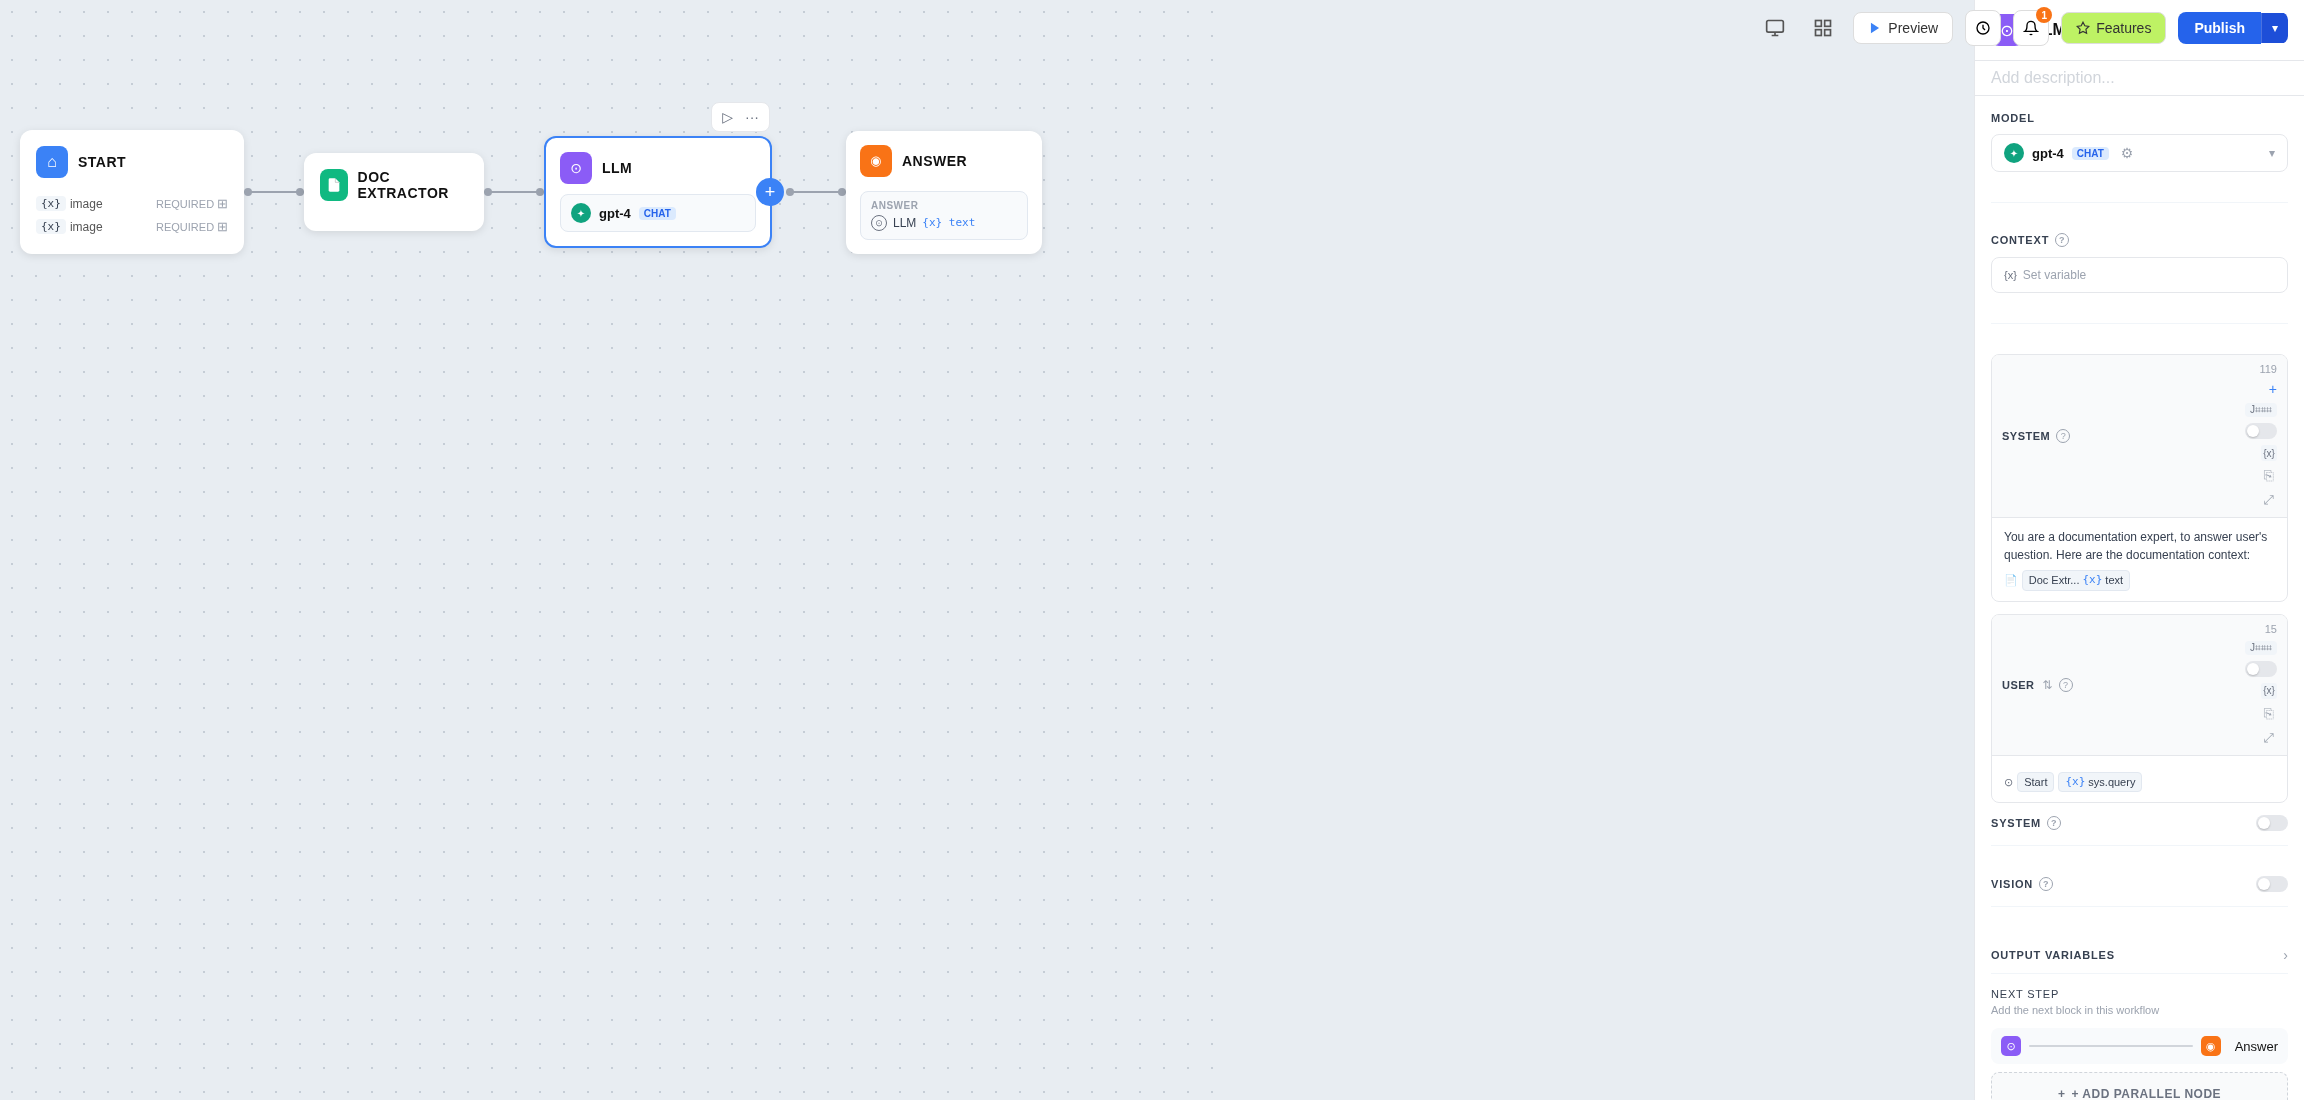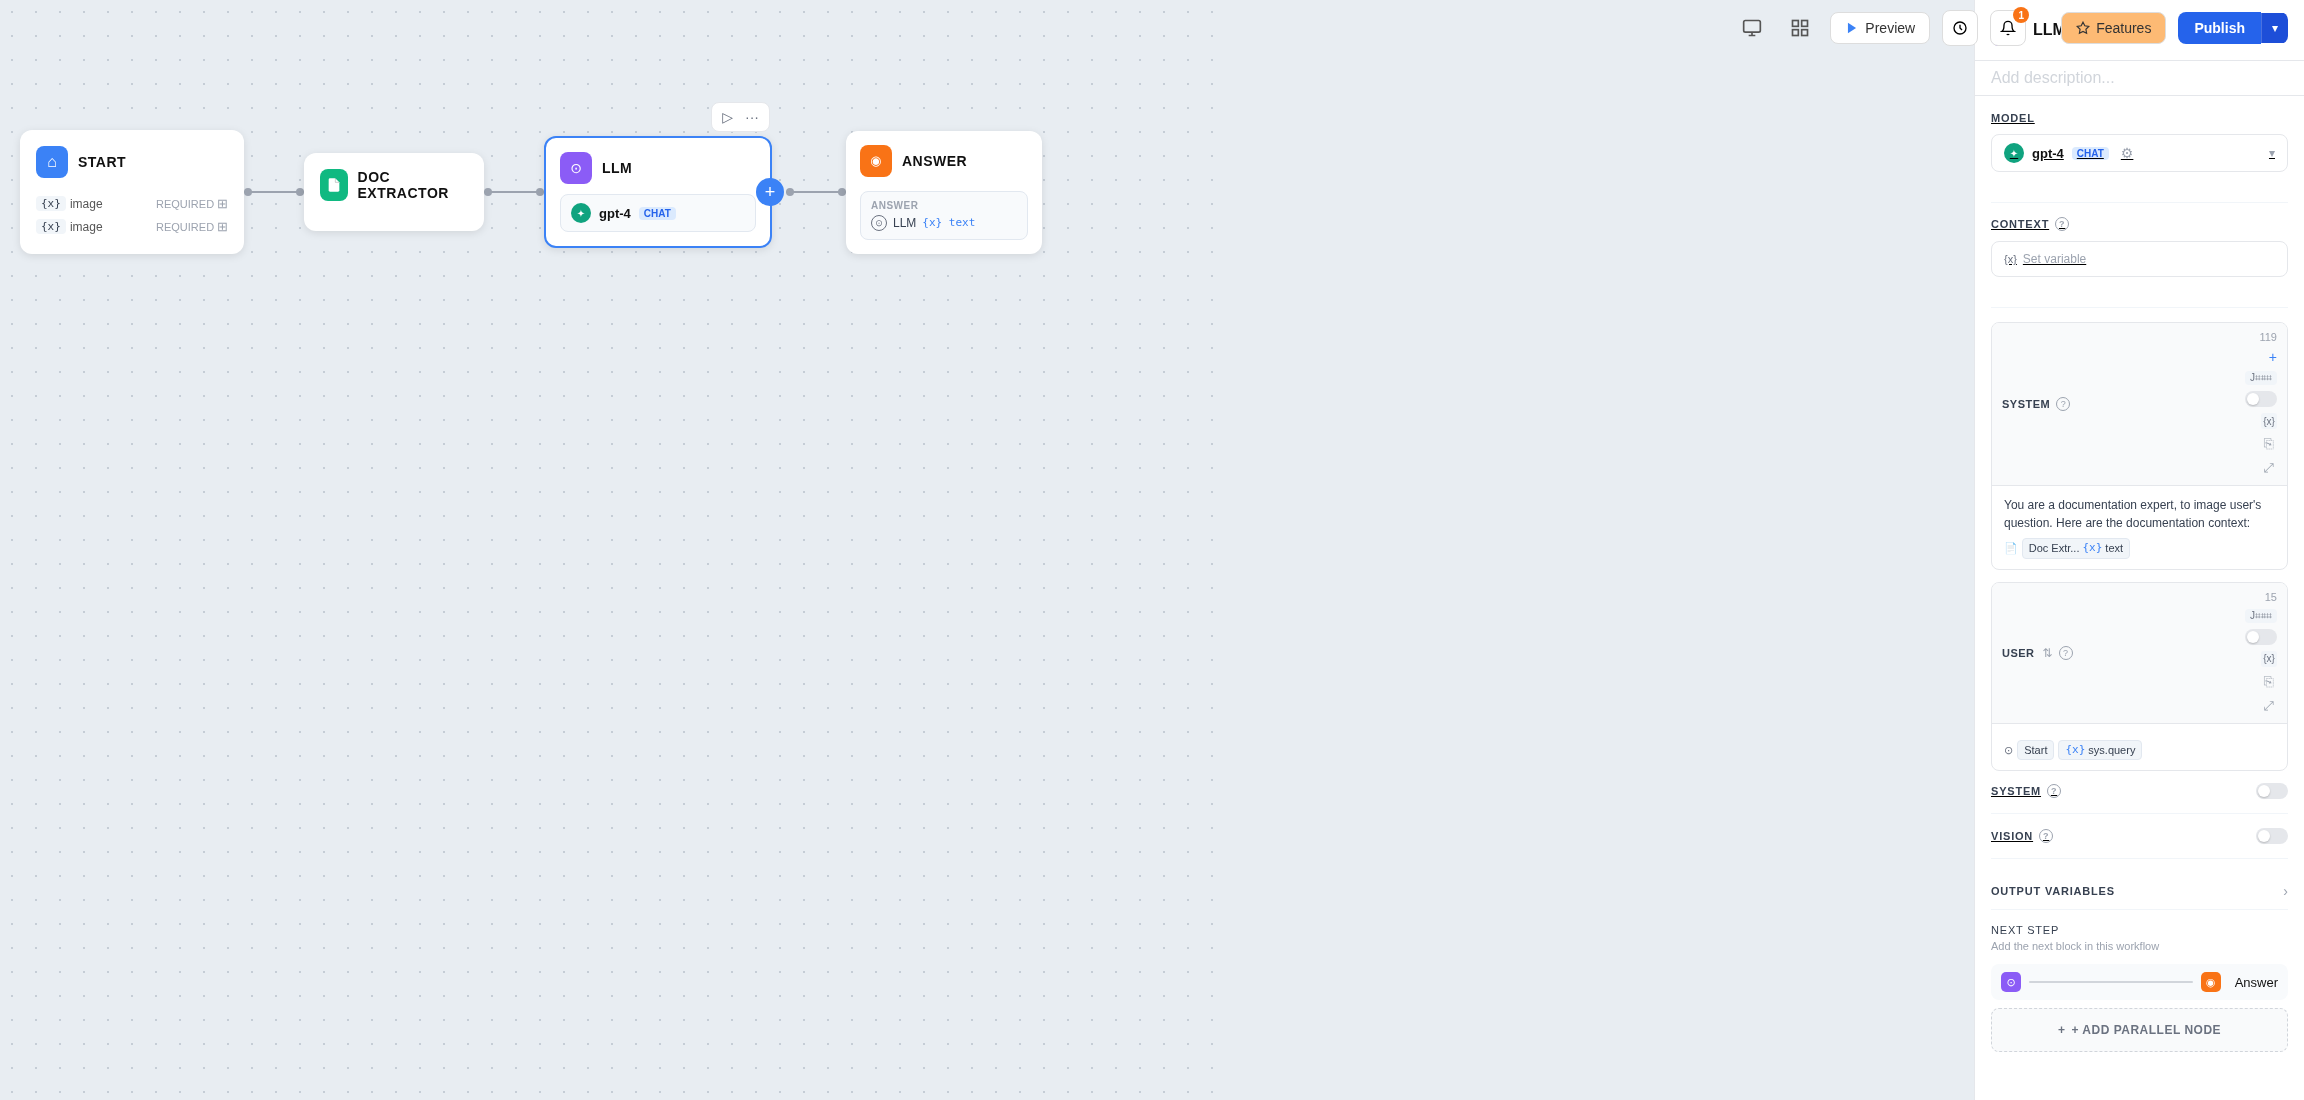--- a/index.html
+++ b/index.html
@@ -73,26 +73,25 @@
       font-weight: bold;
       width: 16px; height: 16px;
       border-radius: 50%;
       display: flex; align-items: center; justify-content: center;
     }
     .features-btn {
       display: flex; align-items: center; gap: 6px;
       padding: 7px 14px;
       border: 1px solid #ddd;
       border-radius: 8px;
-      background: #fdba74;
+      background: #bef264;
       cursor: pointer;
       font-size: 14px;
       color: #333;
       font-weight: 500;
-      margin-left: 23px;
     }
     .publish-btn {
       display: flex; align-items: center; gap: 0;
       border-radius: 8px;
       overflow: hidden;
       cursor: pointer;
     }
     .publish-main {
       padding: 8px 16px;
       background: #2563eb;
@@ -544,24 +543,23 @@
       font-size: 13px;
       cursor: pointer;
       display: flex;
       align-items: center;
       justify-content: center;
       gap: 6px;
       margin-bottom: 16px;
     }
 
     .panel-section {
-      margin-bottom: 14px;
+      margin-bottom: 30px;
       padding-bottom: 14px;
       border-bottom: 1px solid #f1f5f9;
-      text-decoration: underline;
     }
 
     .section-row {
       display: flex;
       align-items: center;
       justify-content: space-between;
     }
 
     .output-variables-row {
       display: flex;
@@ -858,21 +856,21 @@
           <span class="jinja-tag">J⌗⌗⌗</span>
           <div class="toggle-small">
             <div class="knob"></div>
           </div>
           <span class="x-icon-small">{x}</span>
           <button class="msg-icon-btn">⎘</button>
           <button class="msg-icon-btn">⤢</button>
         </div>
       </div>
       <div class="message-body">
-        <span>You are a documentation expert, to image user's question. Here are the documentation context:</span>
+        <span>You are a documentation expert, to answer user's question. Here are the documentation context:</span>
         <div class="message-ref">
           <span style="color:#6b7280; font-size:11px;">📄</span>
           <span class="ref-chip">
             <span>Doc Extr...</span>
             <span class="x-var">{x}</span>
             <span>text</span>
           </span>
         </div>
       </div>
     </div>

